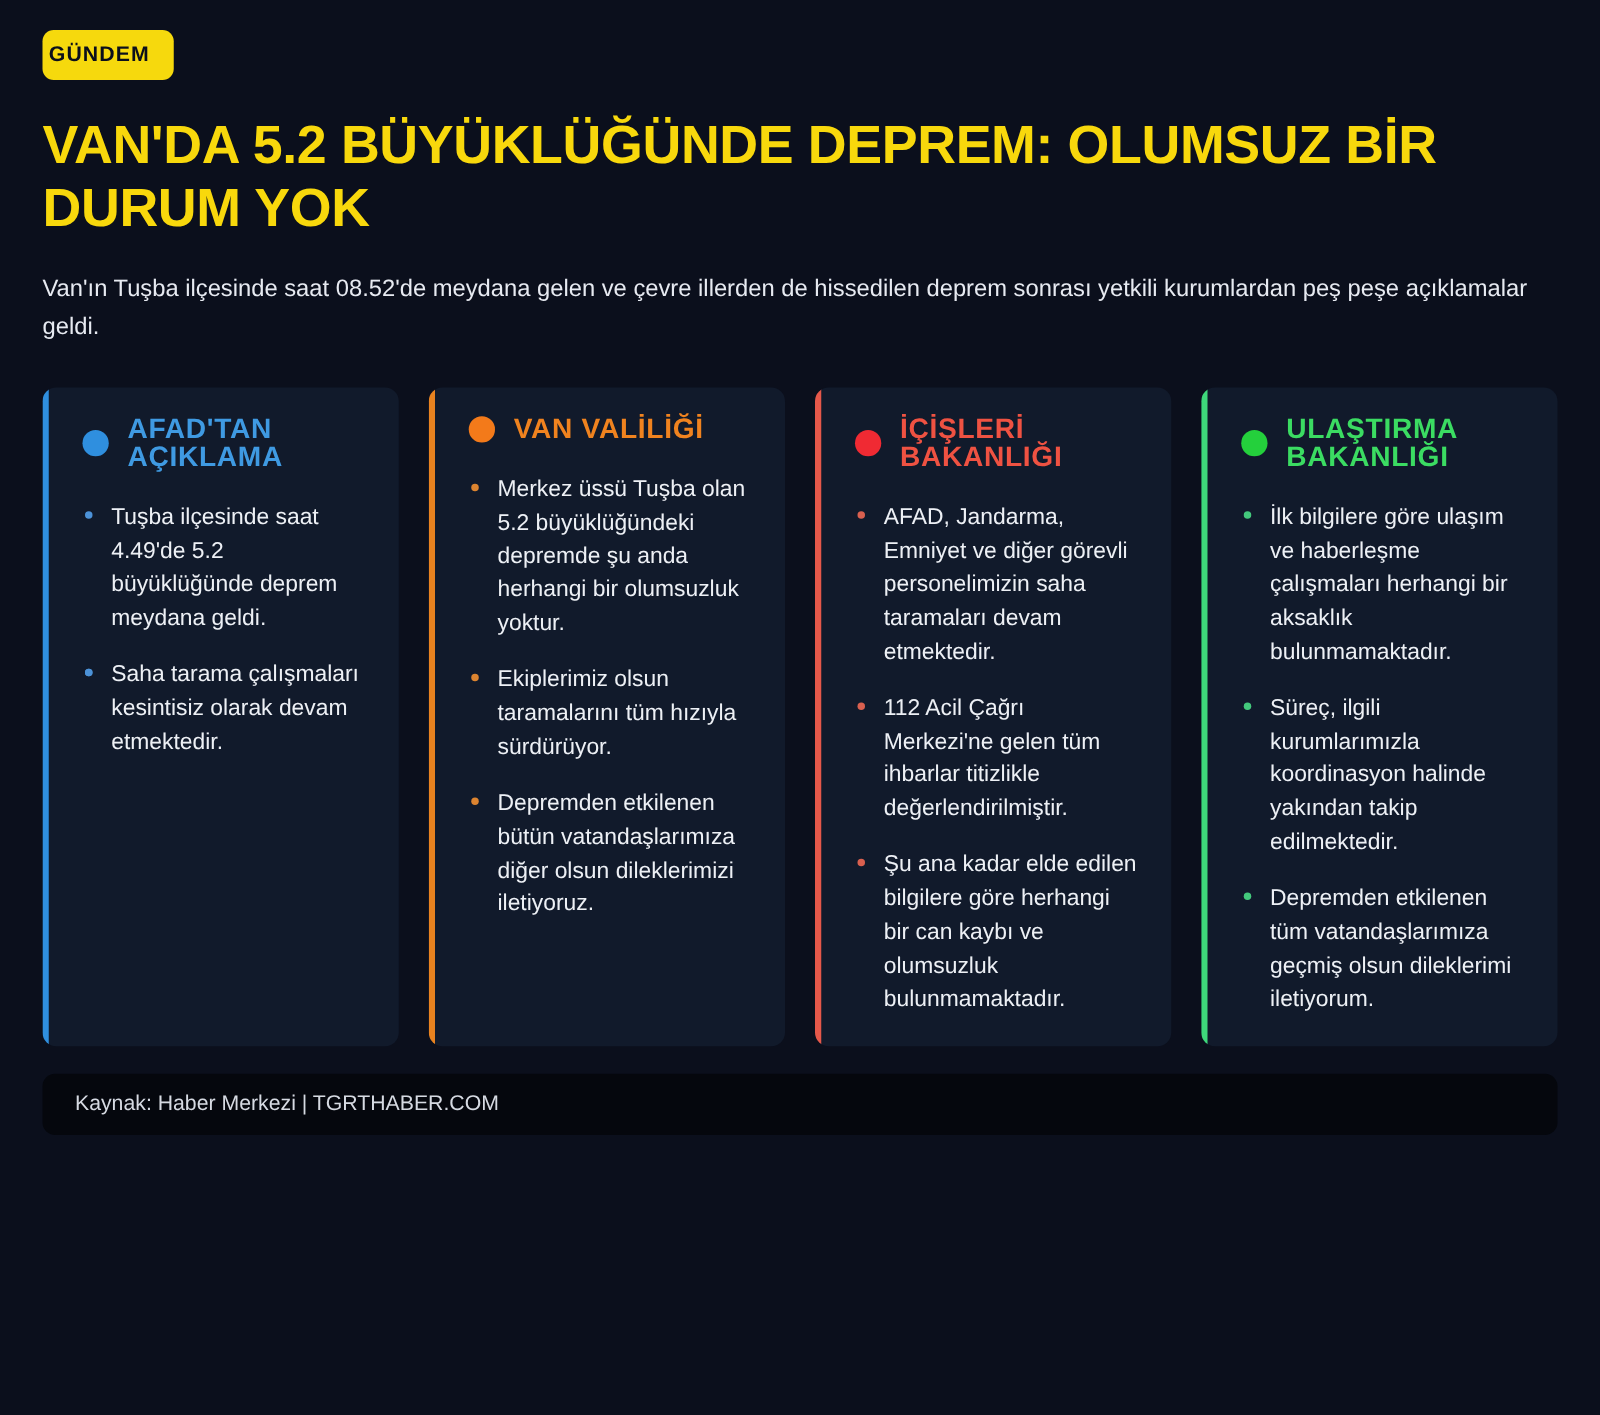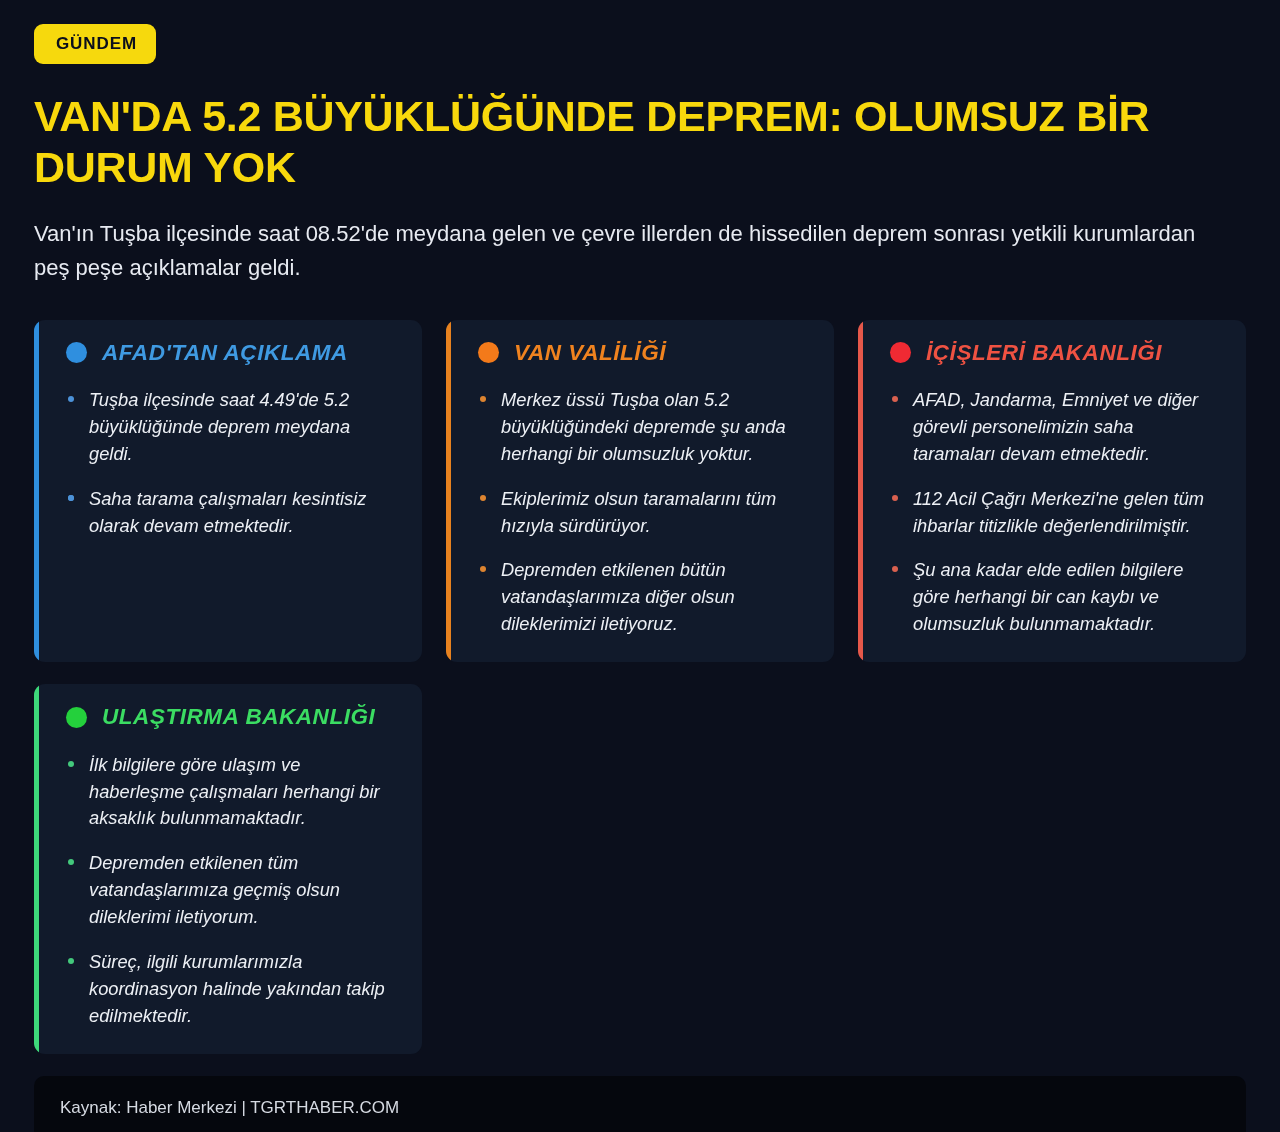--- a/index.html
+++ b/index.html
@@ -23,51 +23,50 @@
   }
 
   
   .badge {
     display: inline-block;
     background: #f6d90d;
     color: #0b0f1c;
     font-size: 17px;
     font-weight: 700;
     letter-spacing: 0.9px;
-    padding: 11px 19px 12px 22px;
+    padding: 11px 19px 12px 5px;
     border-radius: 9px;
     line-height: 1;
   }
 
   .headline {
     margin-top: 27px;
     color: #f8d80c;
     font-size: 43px;
     font-weight: 700;
     line-height: 1.19;
     letter-spacing: -0.3px;
     max-width: 1180px;
   }
 
   .subhead {
     margin-top: 24px;
     color: #e7eaf1;
-    font-size: 22px;
+    font-size: 19px;
     font-weight: 400;
     line-height: 1.55;
     max-width: 1190px;
   }
 
   
   .grid {
     margin-top: 34px;
     display: grid;
-    grid-template-columns: 1fr 1fr 1fr;
-    gap: 22px 24px;
-    font-style: italic;
+    grid-template-columns: 1fr 1fr 1fr 1fr;
+    gap: 32px 24px;
   }
 
   .card {
     background: #111a2b;
     border-radius: 11px;
     padding: 22px 26px 24px 26px;
     position: relative;
     overflow: hidden;
     min-height: 306px;
   }
@@ -137,21 +136,21 @@
   .card .accent-bar { background: var(--bar); }
   .card .dot        { background: var(--accent); }
   .card .card-title { color: var(--title); }
   .card .tick       { background: var(--bullet); }
 
   
   .footer {
     margin-top: 22px;
     background: #05070d;
     border-radius: 10px;
-    height: 64px;
+    height: 49px;
     display: flex;
     align-items: center;
     padding-left: 26px;
   }
 
   .footer-text {
     color: #d6dae2;
     font-size: 17px;
     font-weight: 400;
   }
@@ -209,22 +208,22 @@
     </div>
 
     <div class="card green">
       <div class="accent-bar"></div>
       <div class="card-head">
         <span class="dot"></span>
         <span class="card-title">ULAŞTIRMA BAKANLIĞI</span>
       </div>
       <ul class="bullets">
         <li><span class="tick"></span><span>İlk bilgilere göre ulaşım ve haberleşme çalışmaları herhangi bir aksaklık bulunmamaktadır.</span></li>
+        <li><span class="tick"></span><span>Süreç, ilgili kurumlarımızla koordinasyon halinde yakından takip edilmektedir.</span></li>
         <li><span class="tick"></span><span>Depremden etkilenen tüm vatandaşlarımıza geçmiş olsun dileklerimi iletiyorum.</span></li>
-        <li><span class="tick"></span><span>Süreç, ilgili kurumlarımızla koordinasyon halinde yakından takip edilmektedir.</span></li>
       </ul>
     </div>
 
   </div>
 
   <div class="footer">
     <span class="footer-text">Kaynak: Haber Merkezi | TGRTHABER.COM</span>
   </div>
 
 </div>

